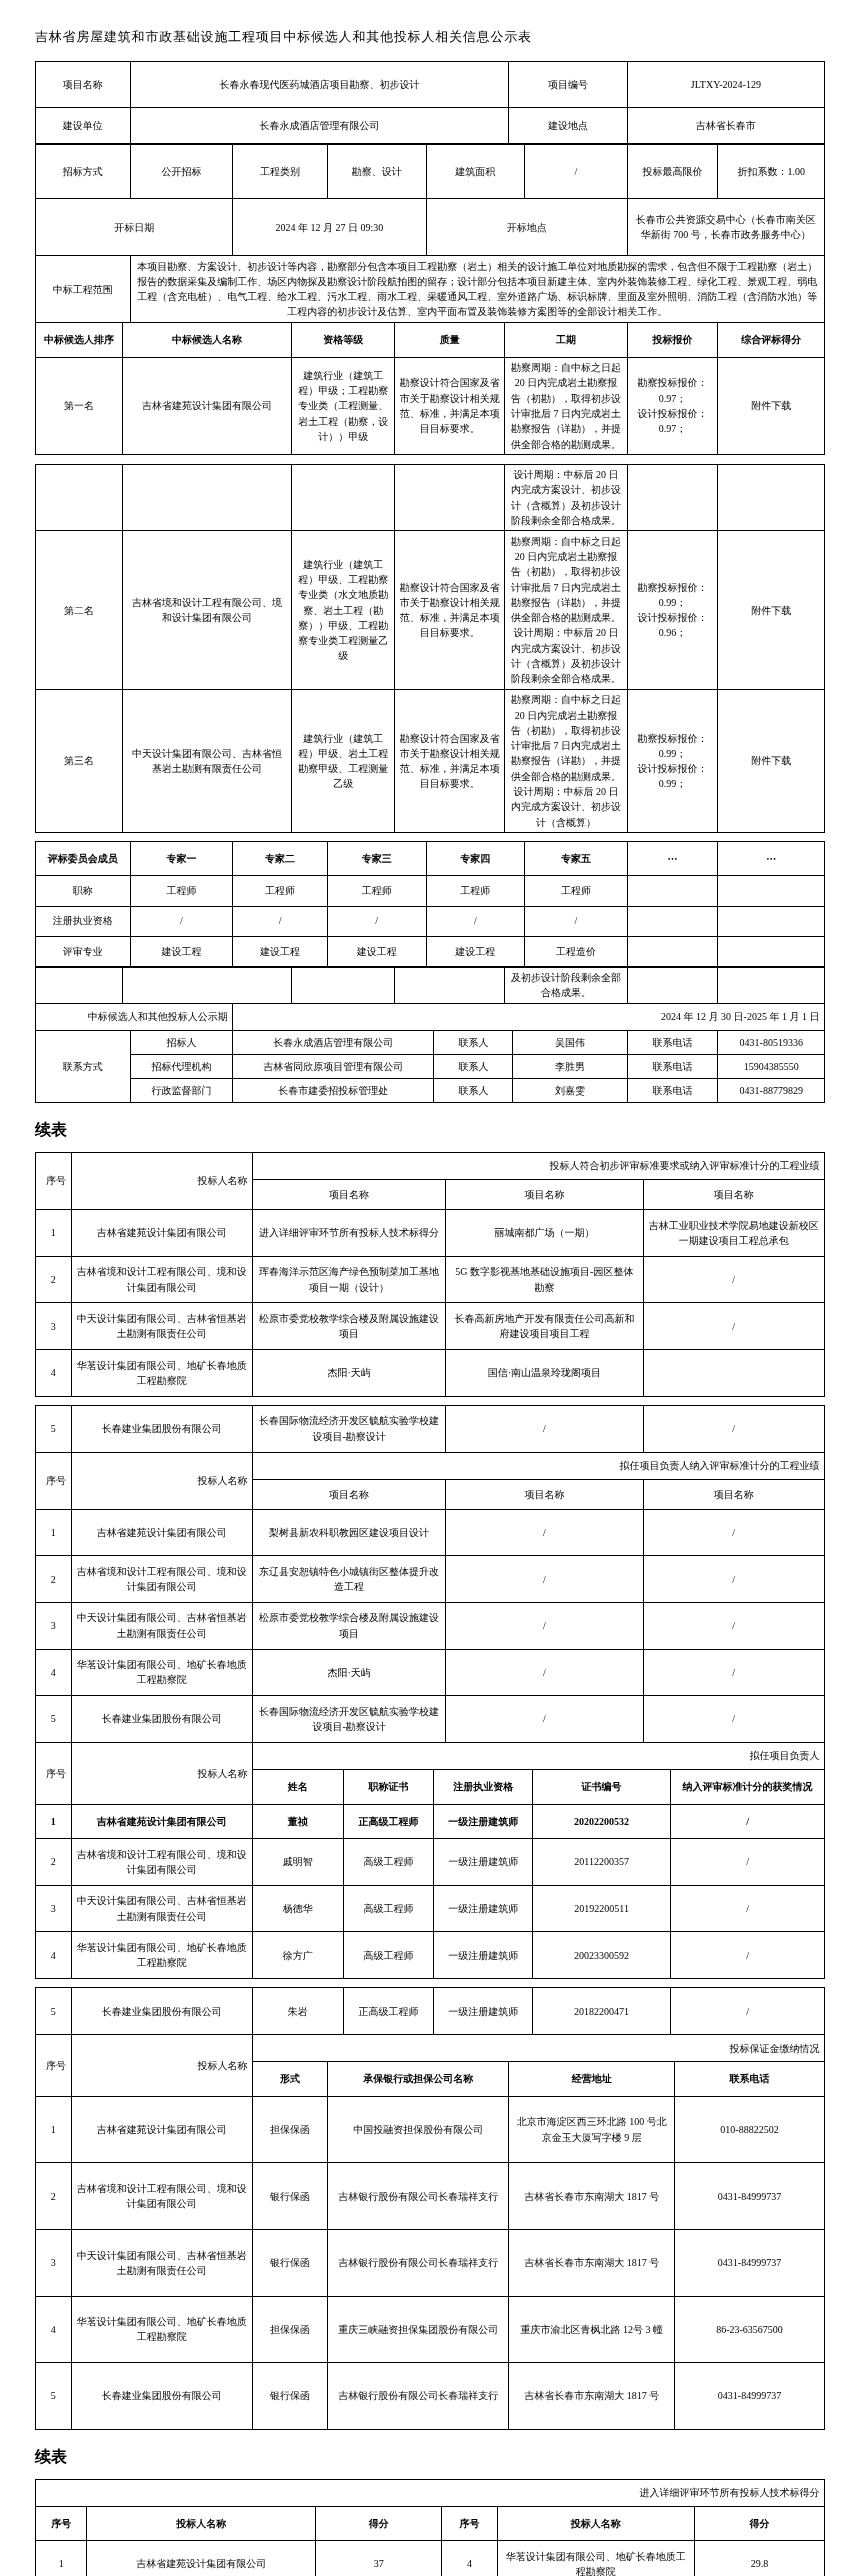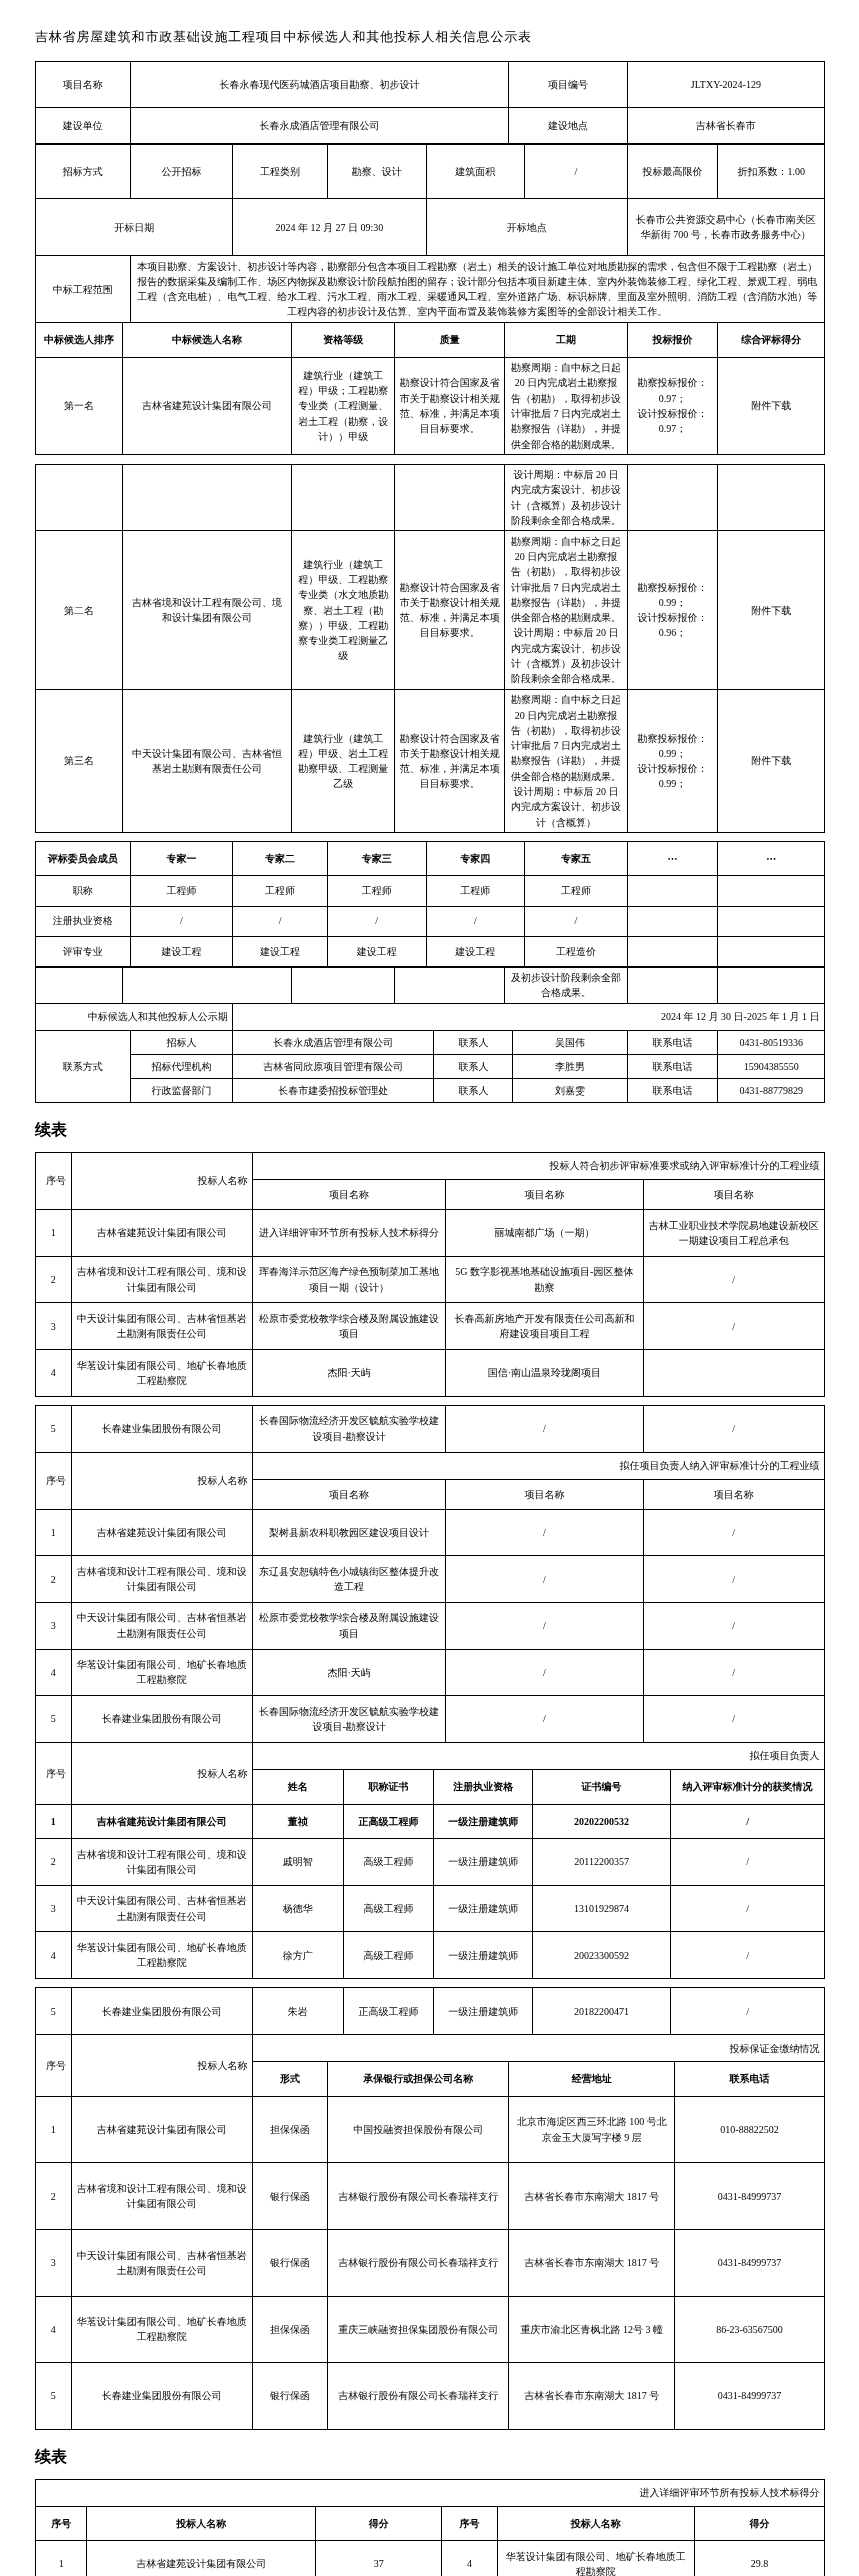--- a/index.html
+++ b/index.html
@@ -486,21 +486,21 @@
       <td>一级注册建筑师</td>
       <td>20112200357</td>
       <td>/</td>
     </tr>
     <tr class="r60">
       <td>3</td>
       <td>中天设计集团有限公司、吉林省恒基岩土勘测有限责任公司</td>
       <td>杨德华</td>
       <td>高级工程师</td>
       <td>一级注册建筑师</td>
-      <td>13101929874</td>
+      <td>20192200511</td>
       <td>/</td>
     </tr>
     <tr class="r60">
       <td>4</td>
       <td>华茗设计集团有限公司、地矿长春地质工程勘察院</td>
       <td>徐方广</td>
       <td>高级工程师</td>
       <td>一级注册建筑师</td>
       <td>20023300592</td>
       <td>/</td>

